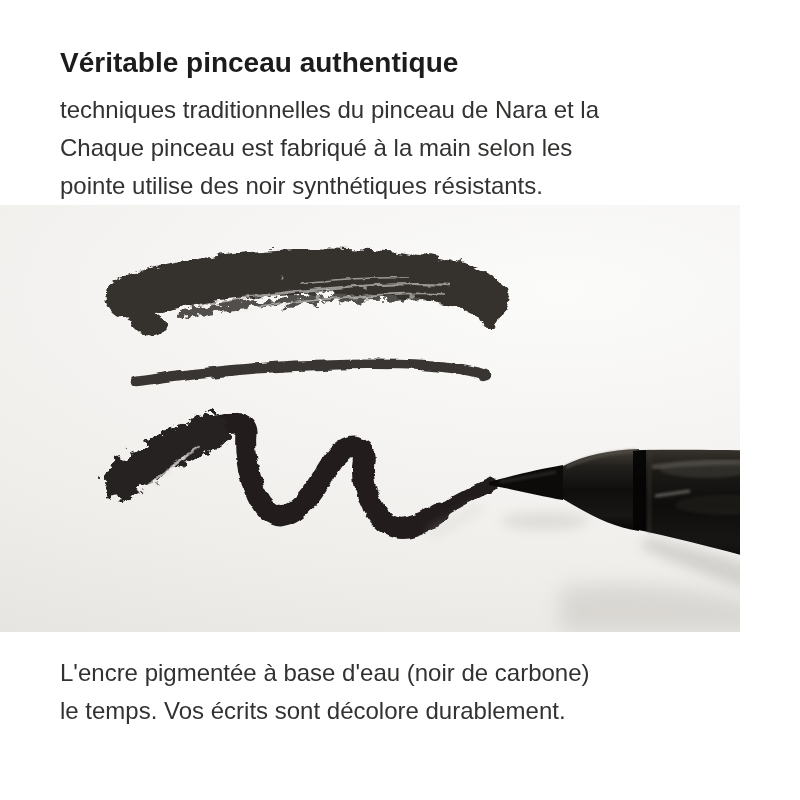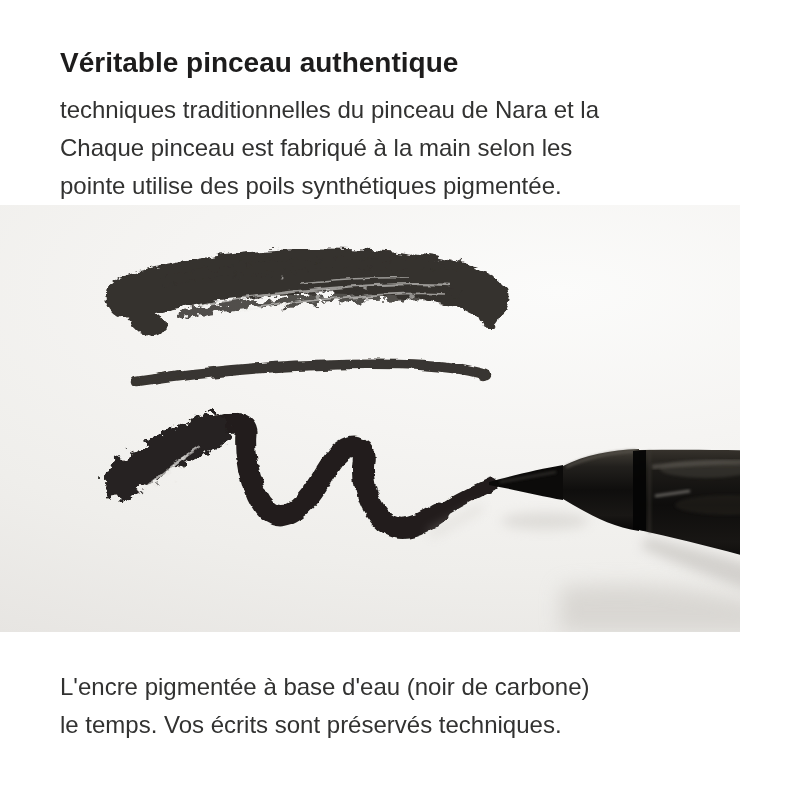--- a/index.html
+++ b/index.html
@@ -30,32 +30,32 @@
   }
   .photo {
     margin: 0;
     position: relative;
     width: 800px;
     height: 427px;
     background:
       radial-gradient(130% 95% at 70% 20%, #fbfbfa 0%, #f5f4f2 38%, #efeeeb 70%, #e7e5e2 100%);
   }
   .photo svg { position: absolute; inset: 0; display: block; }
-  .bottom-text { padding: 36px 30px 0 60px; }
+  .bottom-text { padding: 22px 30px 0 60px; }
 </style>
 </head>
 <body>
 
 <div class="page">
 
   <div class="top-text">
     <h1 class="page-title">Véritable pinceau authentique</h1>
     <div class="body-line">techniques traditionnelles du pinceau de Nara et la</div>
     <div class="body-line">Chaque pinceau est fabriqué à la main selon les</div>
-    <div class="body-line">pointe utilise des poils synthétiques pigmentée.</div>
+    <div class="body-line">pointe utilise des noir synthétiques résistants.</div>
   </div>
 
   <figure class="photo">
     <svg width="800" height="427" viewBox="0 0 800 427">
       <defs>
         <filter id="rough" x="-20%" y="-60%" width="140%" height="220%">
           <feTurbulence type="fractalNoise" baseFrequency="0.055 0.11" numOctaves="4" seed="3" result="n"></feTurbulence>
           <feDisplacementMap in="SourceGraphic" in2="n" scale="12" xChannelSelector="R" yChannelSelector="G"></feDisplacementMap>
         </filter>
         <filter id="roughHeavy" x="-30%" y="-60%" width="160%" height="220%">
@@ -165,16 +165,16 @@
         <path d="M633,246 L646,245 L646,326 L633,324 Z" fill="#040404" opacity="0.92"></path>
         <path d="M648,246 L651,246 L651,328 L648,327 Z" fill="#3a3733" opacity="0.5" filter="url(#soft2)"></path>
         <path d="M489,277 C510,271 540,264 563,260 L563,295 C540,291 512,284 489,280 Z" fill="#0c0b0a"></path>
         <path d="M500,277 L556,267" stroke="#403d3a" stroke-width="1.8" filter="url(#soft2)" opacity="0.8"></path>
       </g>
     </svg>
   </figure>
 
   <div class="bottom-text">
     <div class="body-line">L'encre pigmentée à base d'eau (noir de carbone)</div>
-    <div class="body-line">le temps. Vos écrits sont préservés techniques.</div>
+    <div class="body-line">le temps. Vos écrits sont décolore durablement.</div>
   </div>
 
 </div>
 
 </body></html>

